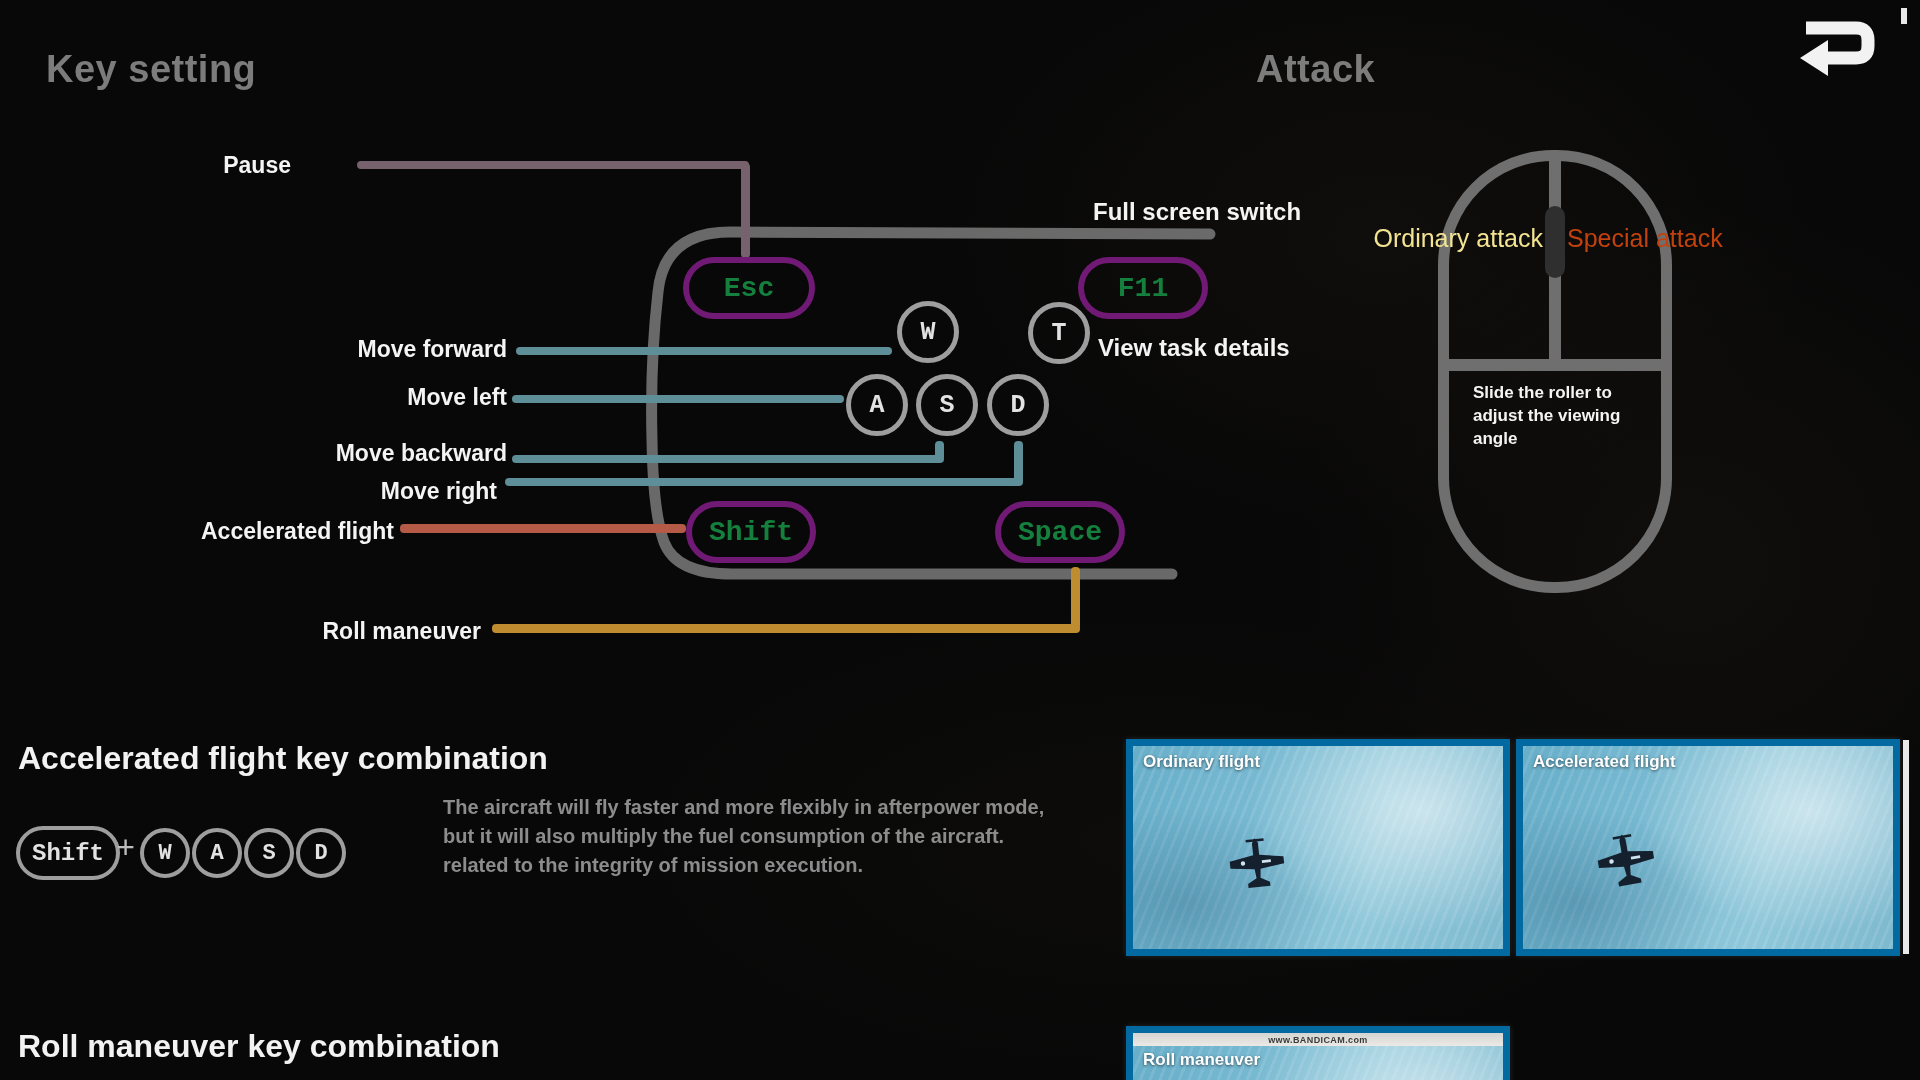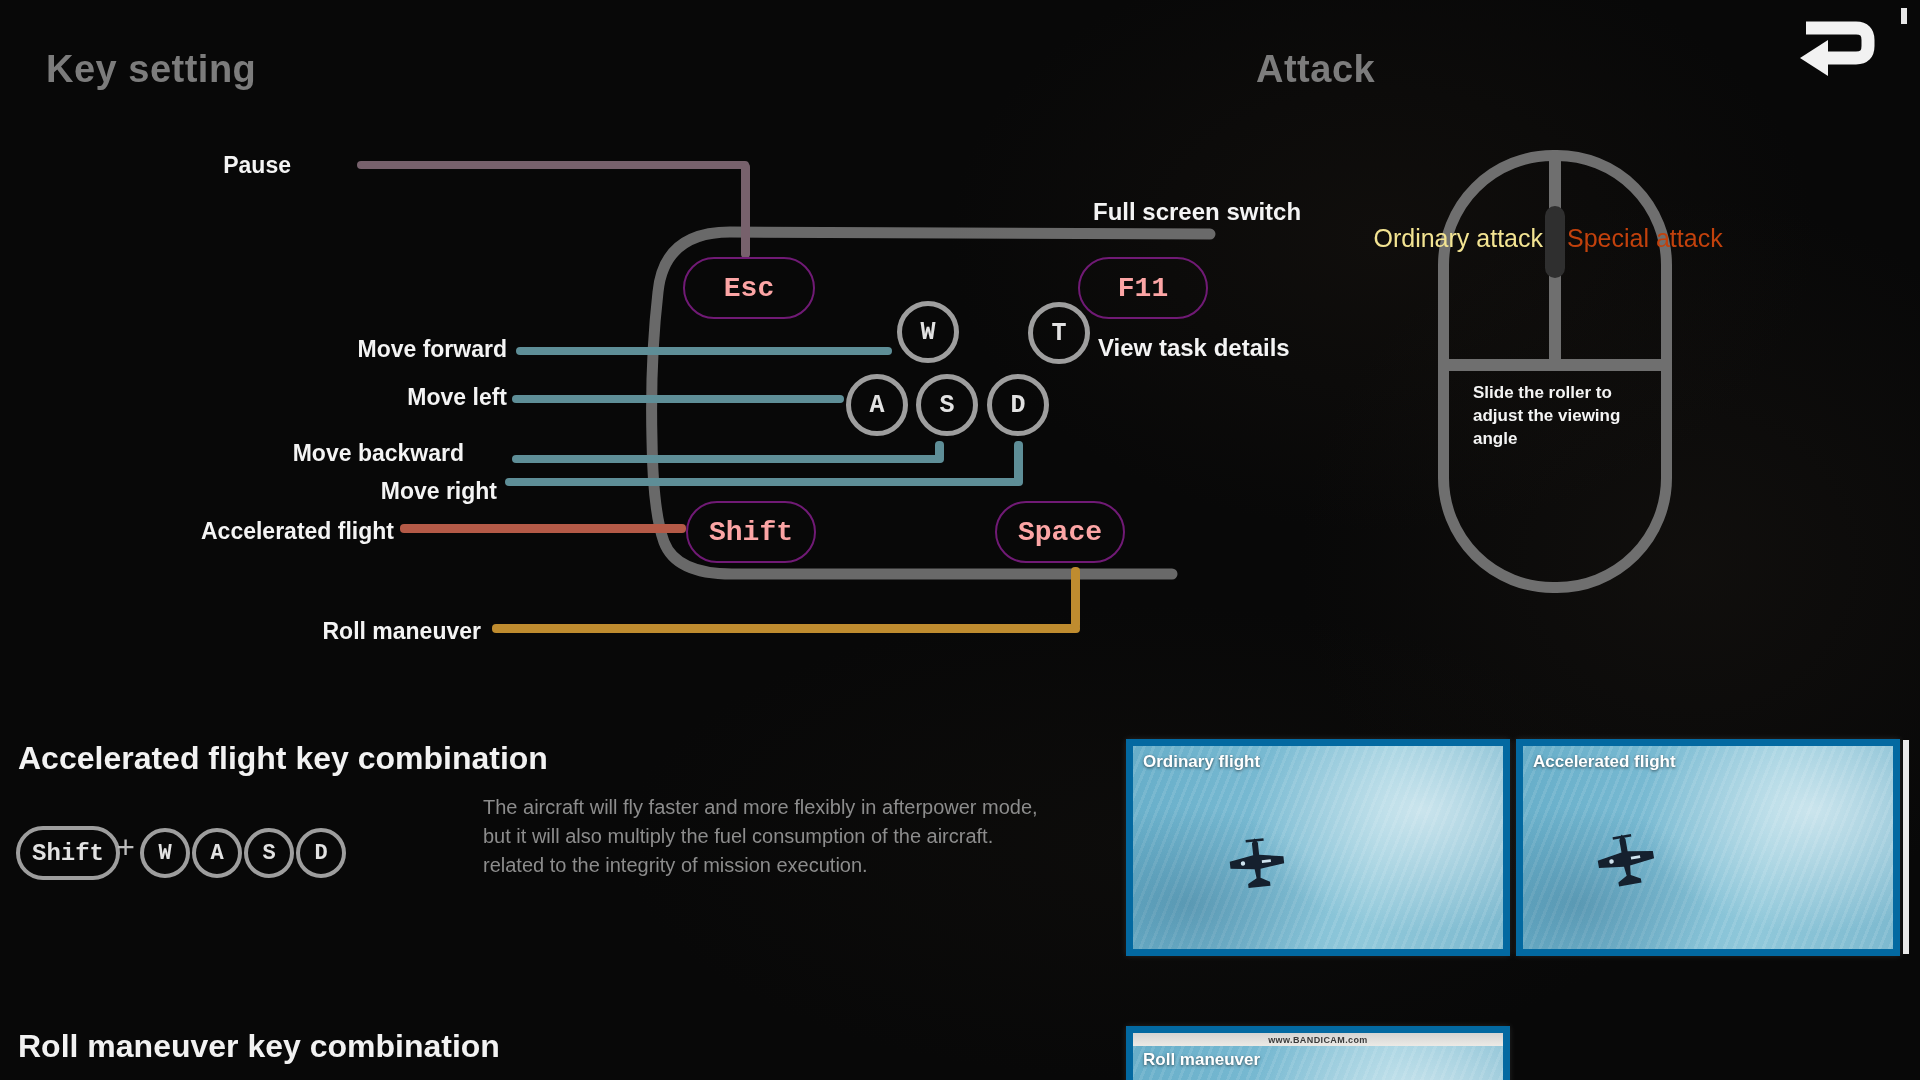--- a/index.html
+++ b/index.html
@@ -12,41 +12,41 @@
     content:"";position:absolute;inset:0;pointer-events:none;
     background:
       radial-gradient(620px 420px at 72% 22%, rgba(40,32,24,.25), transparent 70%),
       radial-gradient(560px 520px at 88% 52%, rgba(46,38,30,.22), transparent 70%),
       radial-gradient(760px 340px at 60% 78%, rgba(30,26,20,.22), transparent 70%);
   }
   .sect-title{position:absolute;font-size:38px;font-weight:bold;color:#7c7c7c;letter-spacing:.5px;}
   .wlabel{position:absolute;font-size:23px;font-weight:bold;color:#f4f4f4;white-space:nowrap;}
   .line{position:absolute;border-radius:4px;}
   .kpill{
-    position:absolute;height:62px;border:2px solid #701a75;border-radius:31px;
+    position:absolute;height:62px;border:6px solid #701a75;border-radius:31px;
     box-sizing:border-box;display:flex;align-items:center;justify-content:center;
-    font-family:"Liberation Mono",monospace;font-weight:bold;font-size:28px;color:#fca5a5;
+    font-family:"Liberation Mono",monospace;font-weight:bold;font-size:28px;color:#15803d;
   }
   .kcircle{
     position:absolute;width:62px;height:62px;border:5px solid #9e9e9e;border-radius:50%;
     box-sizing:border-box;display:flex;align-items:center;justify-content:center;
     font-family:"Liberation Mono",monospace;font-weight:bold;font-size:25px;color:#e2e2e2;
   }
   .combo-pill{
     position:absolute;height:54px;width:104px;border:4px solid #9e9e9e;border-radius:27px;
     box-sizing:border-box;display:flex;align-items:center;justify-content:center;
     font-family:"Liberation Mono",monospace;font-weight:bold;font-size:24px;color:#e2e2e2;
   }
   .combo-circle{
     position:absolute;width:50px;height:50px;border:4px solid #9e9e9e;border-radius:50%;
     box-sizing:border-box;display:flex;align-items:center;justify-content:center;
     font-family:"Liberation Mono",monospace;font-weight:bold;font-size:22px;color:#e2e2e2;
   }
   .heading{position:absolute;font-size:32px;font-weight:bold;color:#f2f2f2;white-space:nowrap;}
-  .desc-line{font-size:20px;font-weight:normal;color:#8c8c8c;line-height:29px;white-space:nowrap;margin-left:40px;}
+  .desc-line{font-size:20px;font-weight:bold;color:#8c8c8c;line-height:29px;white-space:nowrap;}
   .thumb{
     position:absolute;background:#0369a1;padding:7px;box-sizing:border-box;
     box-shadow:0 0 6px rgba(255,255,255,.12);
   }
   .water{
     position:relative;width:100%;height:100%;overflow:hidden;
     background:
       radial-gradient(ellipse 240px 170px at 78% 32%, rgba(255,255,255,.55), rgba(255,255,255,0) 72%),
       radial-gradient(ellipse 200px 140px at 15% 78%, rgba(30,80,110,.28), rgba(0,0,0,0) 70%),
       repeating-linear-gradient(112deg, rgba(255,255,255,.10) 0 3px, rgba(0,0,0,0) 3px 9px),
@@ -94,21 +94,21 @@
   <div class="line" style="left:935px;top:441px;width:9px;height:20px;background:#5e8e97;"></div>
   <div class="line" style="left:505px;top:478px;width:518px;height:8px;background:#5e8e97;"></div>
   <div class="line" style="left:1014px;top:441px;width:9px;height:43px;background:#5e8e97;"></div>
   <div class="line" style="left:400px;top:524px;width:286px;height:9px;background:#b45a47;"></div>
   <div class="line" style="left:492px;top:624px;width:588px;height:9px;background:#bf8c2f;"></div>
   <div class="line" style="left:1071px;top:567px;width:9px;height:62px;background:#bf8c2f;"></div>
 
   <div class="wlabel" style="right:1629px;top:152px;">Pause</div>
   <div class="wlabel" style="right:1413px;top:336px;">Move forward</div>
   <div class="wlabel" style="right:1413px;top:384px;">Move left</div>
-  <div class="wlabel" style="right:1456px;top:440px;">Move backward</div>
+  <div class="wlabel" style="right:1413px;top:440px;">Move backward</div>
   <div class="wlabel" style="right:1423px;top:478px;">Move right</div>
   <div class="wlabel" style="right:1526px;top:518px;">Accelerated flight</div>
   <div class="wlabel" style="right:1439px;top:618px;">Roll maneuver</div>
 
   <div class="wlabel" style="left:1093px;top:198px;font-size:24px;">Full screen switch</div>
   <div class="wlabel" style="left:1098px;top:334px;font-size:24px;">View task details</div>
 
   <div class="kpill" style="left:683px;top:257px;width:132px;">Esc</div>
   <div class="kpill" style="left:1078px;top:257px;width:130px;">F11</div>
   <div class="kcircle" style="left:897px;top:301px;">W</div>

